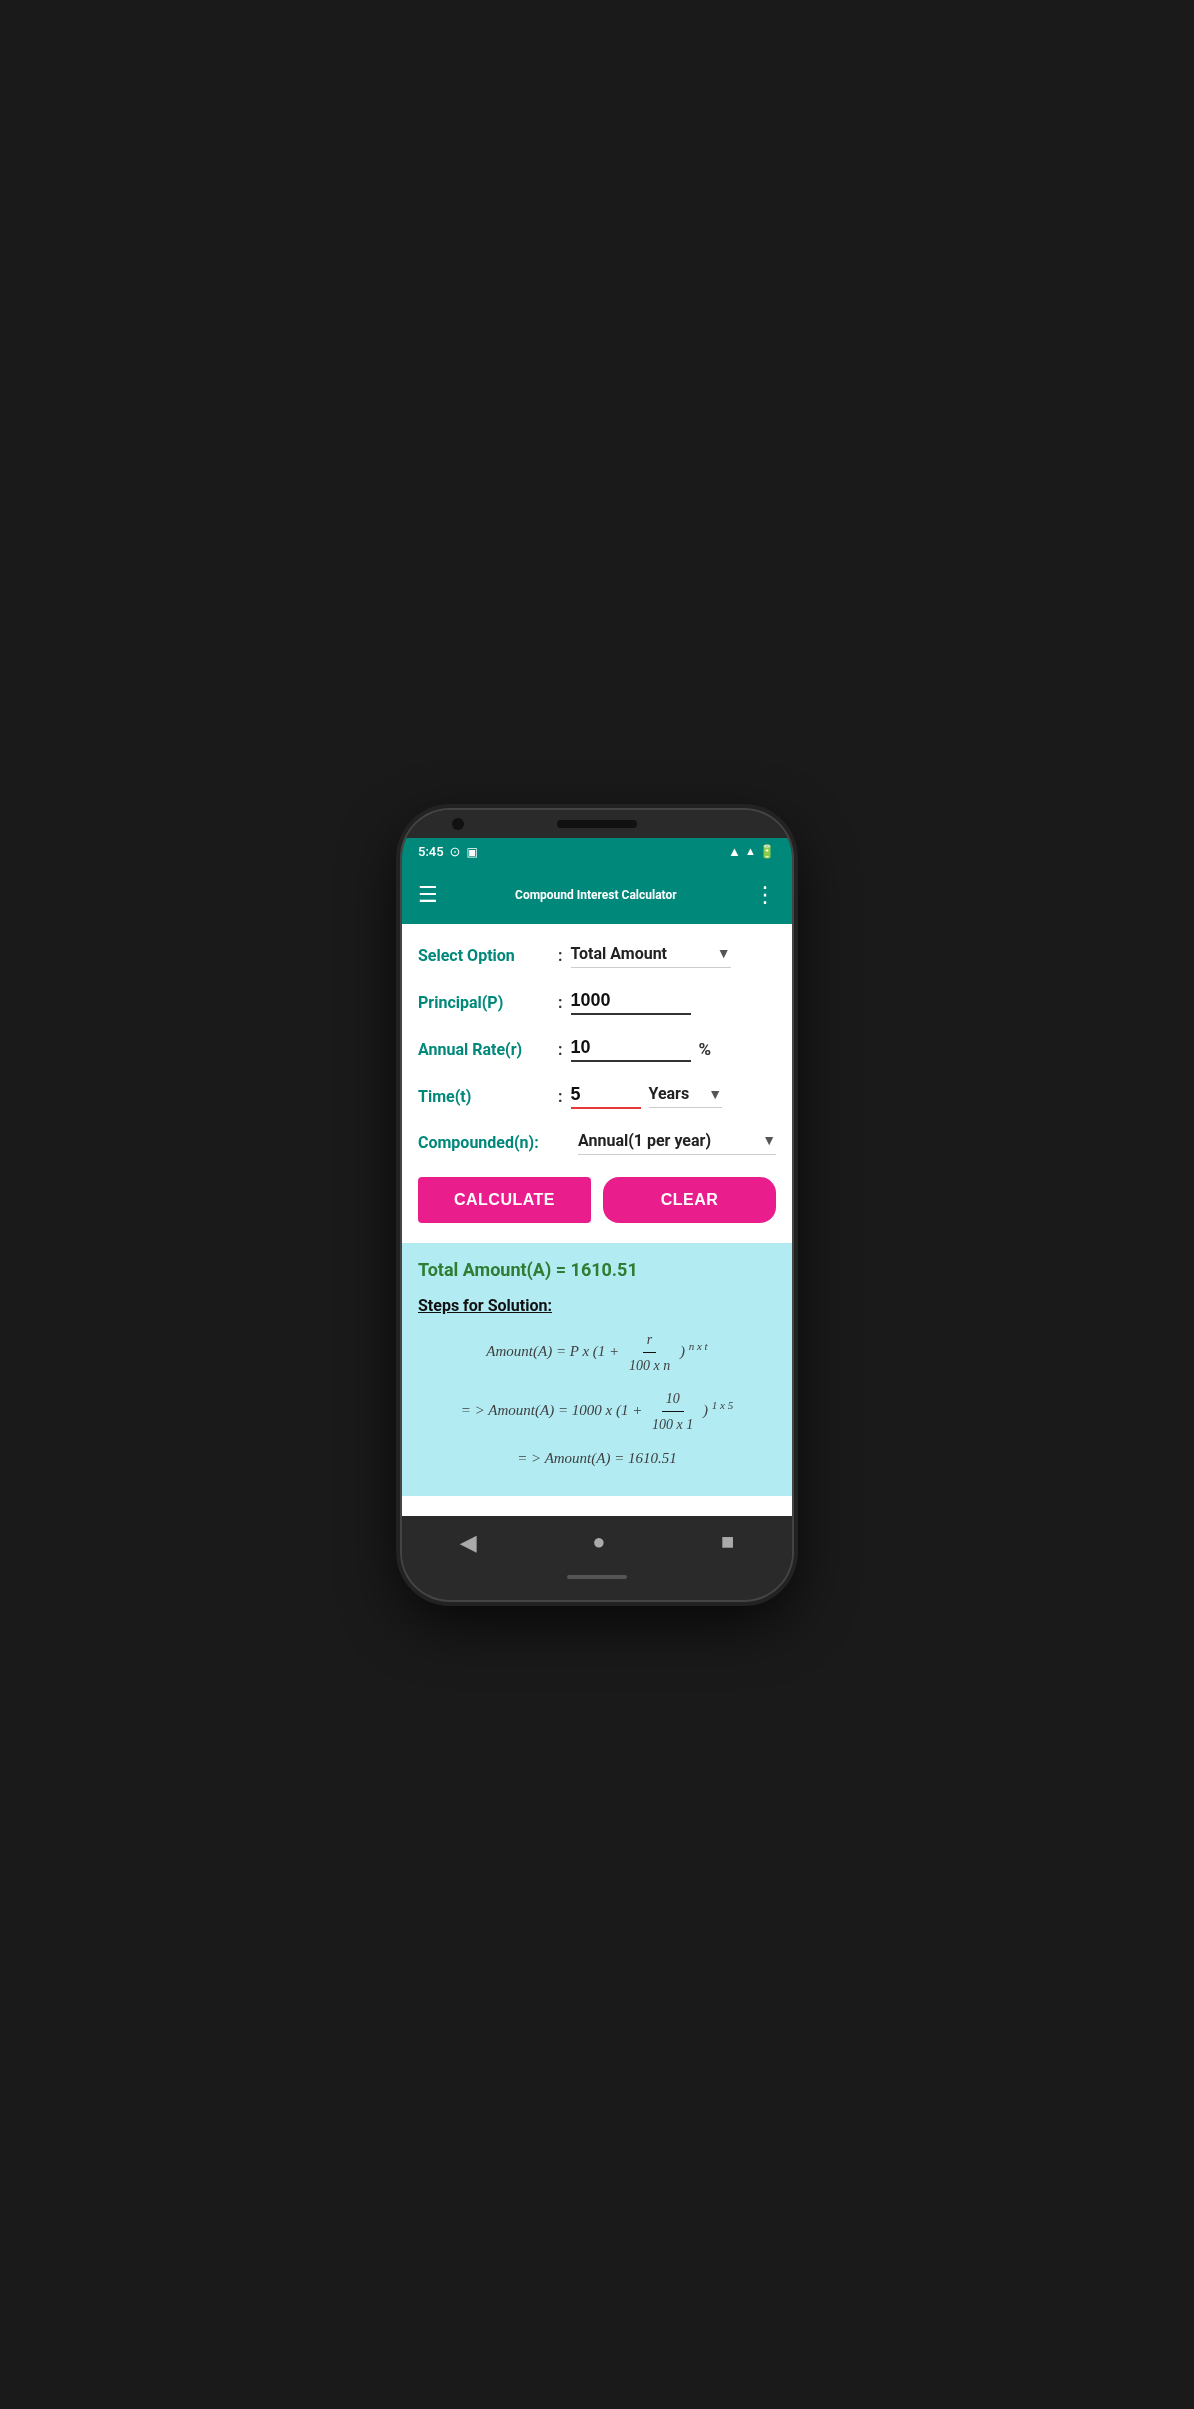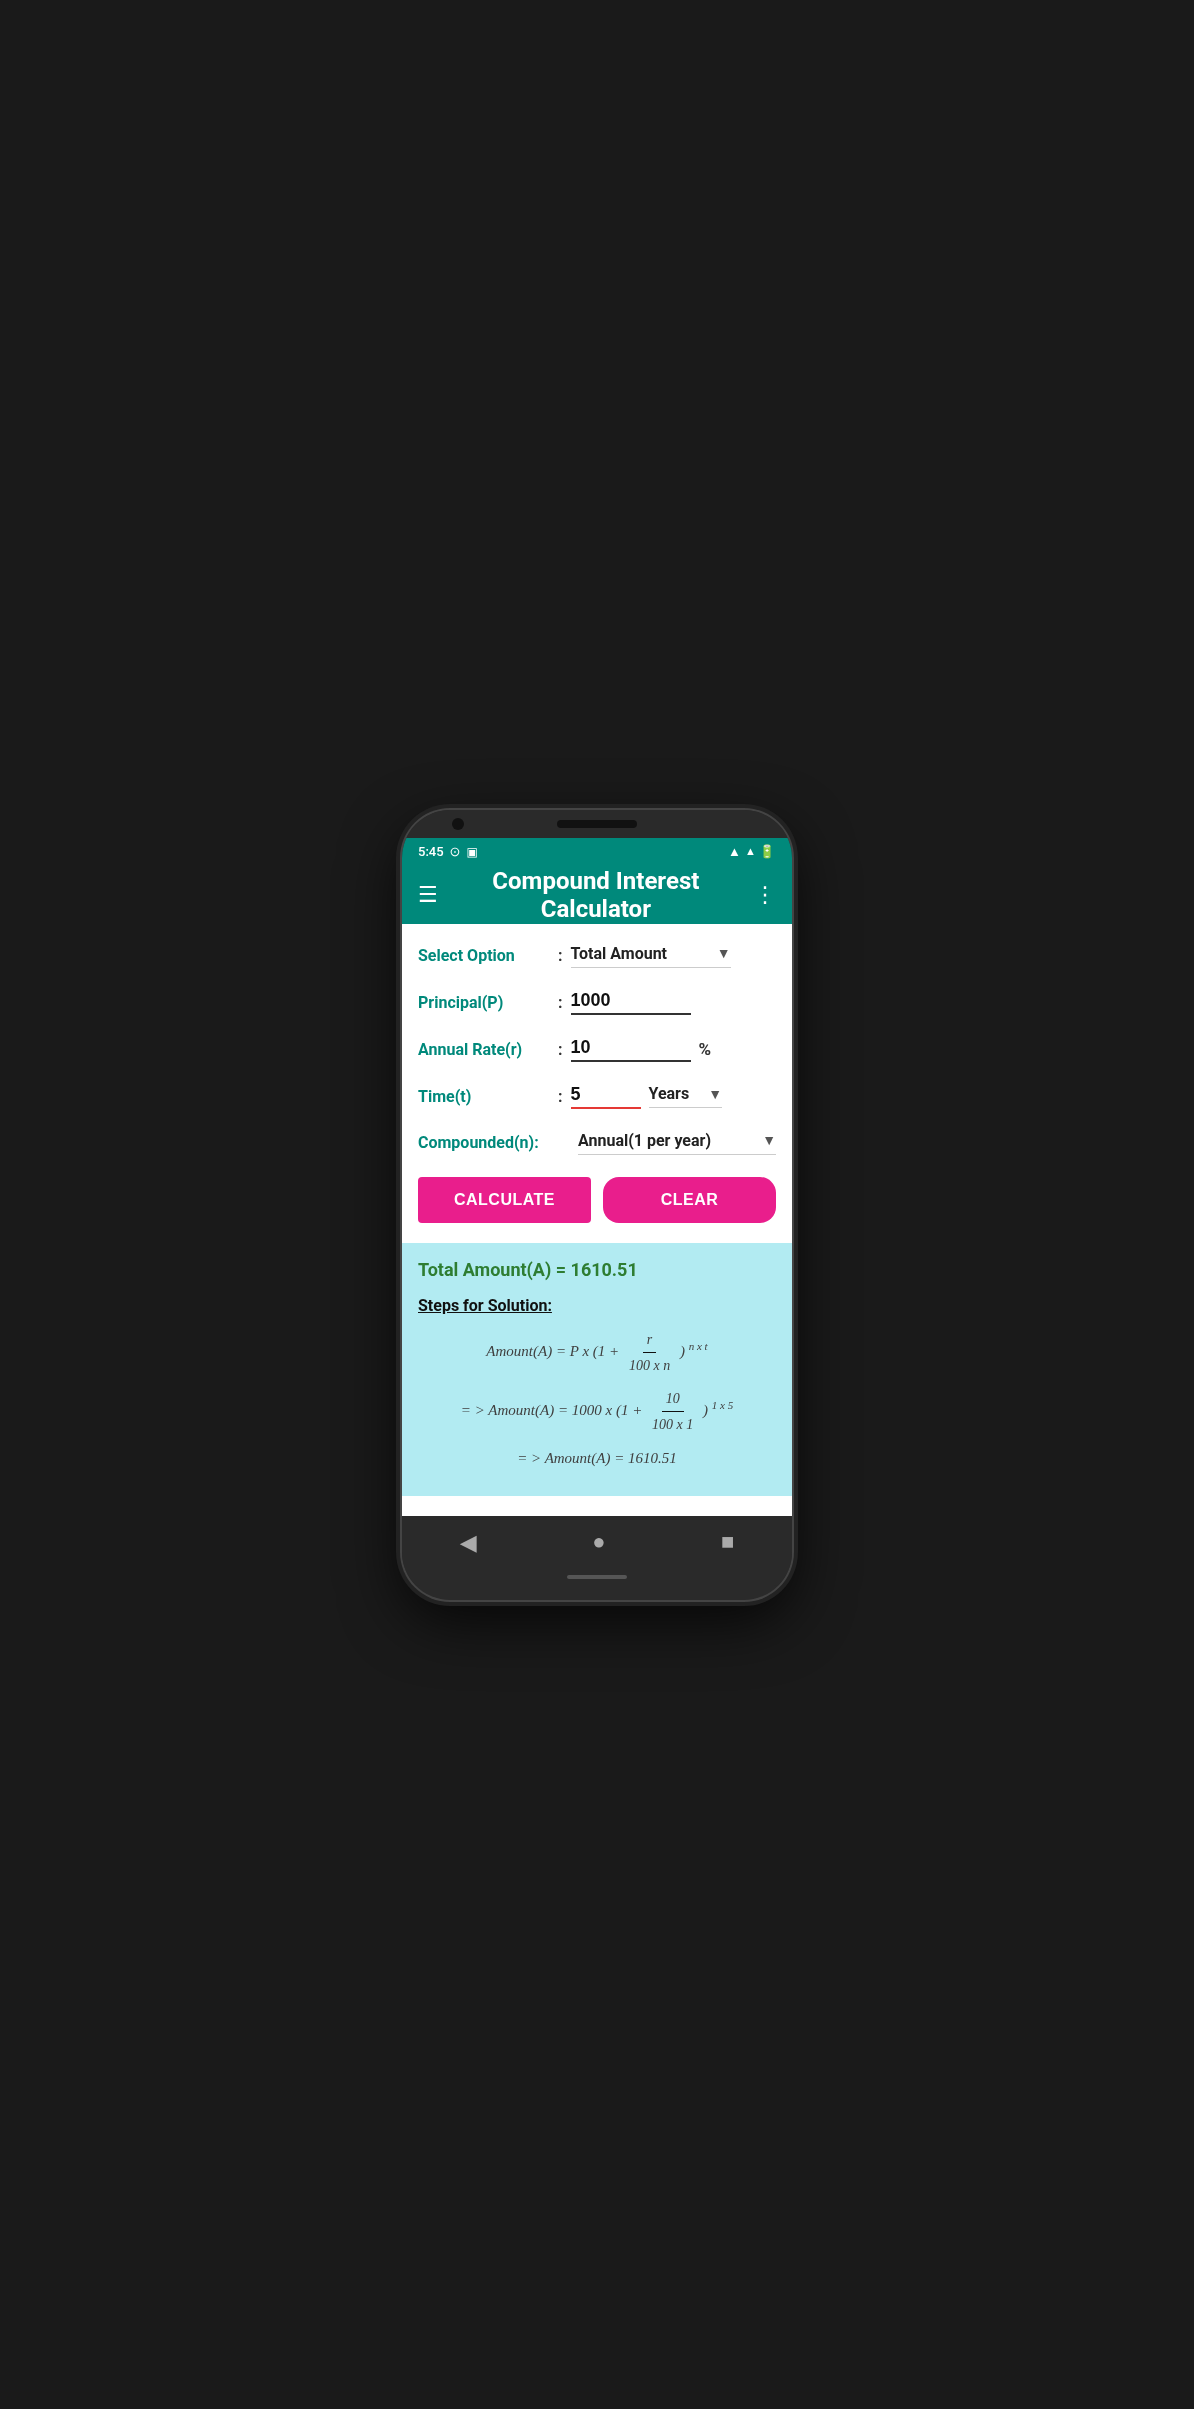--- a/index.html
+++ b/index.html
@@ -78,21 +78,21 @@
       background: #00897b;
       height: 58px;
       display: flex;
       align-items: center;
       padding: 0 16px;
       gap: 16px;
     }
 
     .toolbar-title {
       color: white;
-      font-size: 24px;
+      font-size: 12px;
       font-weight: bold;
       flex: 1;
       text-align: center;
     }
 
     .menu-icon, .more-icon {
       color: white;
       font-size: 22px;
       cursor: pointer;
     }

